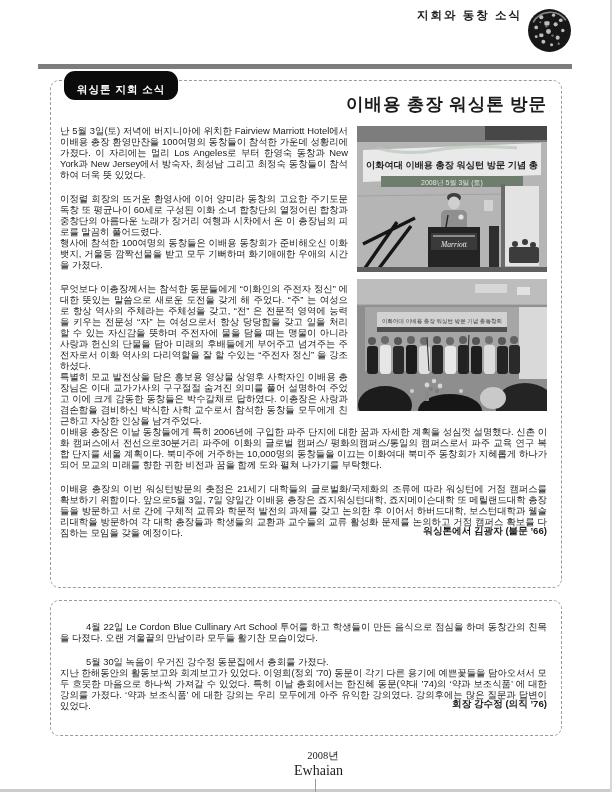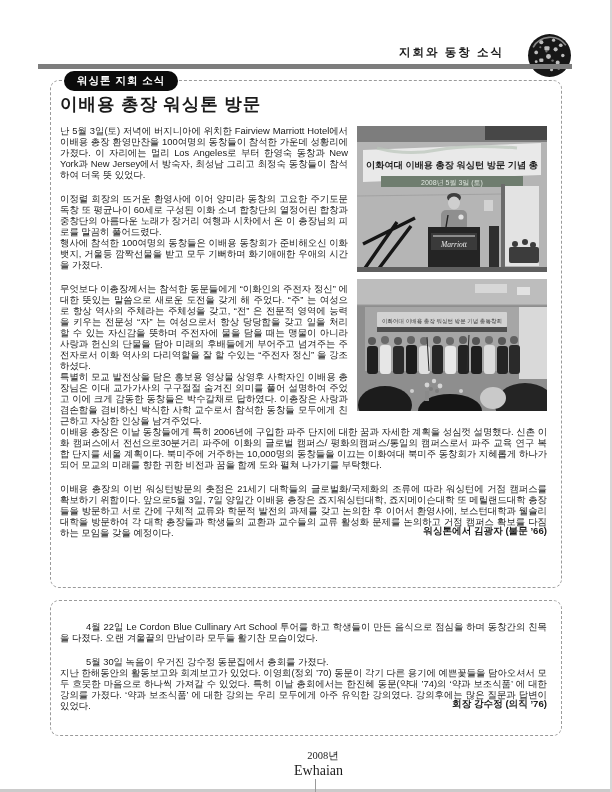--- a/index.html
+++ b/index.html
@@ -2,35 +2,35 @@
 <html><head>
 <meta charset="utf-8">
 <style>
   html,body{margin:0;padding:0;background:#e9e9e9;}
   .page{
     width:612px;height:792px;margin:0 auto;position:relative;background:#ffffff;
     font-family:"Liberation Sans",sans-serif;color:#1b1b1b;overflow:hidden;
     box-shadow:inset -2px 0 0 #d6d6d6, inset 0 -3px 0 #cbcbcb;
   }
   
-  .header-row{position:absolute;top:32px;left:38px;width:534px;height:46px;
-    display:flex;justify-content:flex-end;align-items:center;gap:23px;}
+  .header-row{position:absolute;top:8px;left:38px;width:534px;height:46px;
+    display:flex;justify-content:flex-end;align-items:flex-start;gap:5px;}
   .header-title{font-size:11.5px;font-weight:700;letter-spacing:2px;padding-bottom:5px;}
   .seal{width:45px;height:45px;flex:0 0 auto;}
   .header-rule{position:absolute;top:64px;left:38px;width:534px;height:5px;background:#7d7d7d;}
   
   .section-box{position:absolute;left:50px;width:512px;border:1px dashed #9a9a9a;
     border-radius:9px;box-sizing:border-box;background:#fff;}
   #washington-box{top:80px;height:508px;padding:8px 14px 8px 9px;}
   #minnesota-box{top:600px;height:136px;padding:20px 14px 6px 9px;}
   .badge{position:absolute;top:-10px;left:13px;background:#0b0b0b;color:#fff;
-    font-size:10.5px;font-weight:700;letter-spacing:1px;padding:4px 13px 5px;
+    font-size:10.5px;font-weight:700;letter-spacing:1px;padding:13px 13px 5px;
     border-radius:11px;line-height:1;white-space:nowrap;}
   .section-title{font-family:"Liberation Serif",serif;font-weight:700;font-size:17.5px;
-    letter-spacing:1px;text-align:left;margin:3px 0 9px;}
+    letter-spacing:1px;text-align:right;margin:3px 0 9px;}
   .section-content::after{content:"";display:block;clear:both;}
   
   .photo-stack{float:right;width:190px;margin:1px 0 6px 9px;}
   .photo{width:190px;display:block;}
   .photo + .photo{margin-top:7px;}
   .photo svg{display:block;width:100%;height:auto;}
   
   .body{font-size:9.4px;line-height:11px;text-align:justify;margin:0;}
   .gap{margin-bottom:13px;}
   .indent{text-indent:26px;}
@@ -207,21 +207,21 @@
           </svg>
         </div>
       </div>
 
       <p class="body gap">난 5월 3일(토) 저녁에 버지니아에 위치한 Fairview Marriott Hotel에서 이배용 총장 환영만찬을 100여명의 동창들이 참석한 가운데 성황리에 가졌다. 이 자리에는 멀리 Los Angeles로 부터 한영숙 동창과 New York과 New Jersey에서 방숙자, 최성남 그리고 최정숙 동창들이 참석하여 더욱 뜻 있었다.</p>
       <p class="body">이정렬 회장의 뜨거운 환영사에 이어 양미라 동창의 고요한 주기도문 독창 또 평균나이 60세로 구성된 이화 소녀 합창단의 열정어린 합창과 중창단의 아름다운 노래가 장거리 여행과 시차에서 온 이 총장님의 피로를 말끔히 풀어드렸다.</p>
       <p class="body gap">행사에 참석한 100여명의 동창들은 이배용 동창회가 준비해오신 이화뱃지, 거울등 깜짝선물을 받고 모두 기뻐하며 화기애애한 우애의 시간을 가졌다.</p>
       <p class="body">무엇보다 이총장께서는 참석한 동문들에게 “이화인의 주전자 정신” 에 대한 뜻있는 말씀으로 새로운 도전을 갖게 해 주었다. “주” 는 여성으로 항상 역사의 주체라는 주체성을 갖고, “전” 은 전문적 영역에 능력을 키우는 전문성 “자” 는 여성으로서 항상 당당함을 갖고 일을 처리 할 수 있는 자신감을 뜻하며 주전자에 물을 담을 때는 맹물이 아니라 사랑과 헌신의 단물을 담아 미래의 후배들에게 부어주고 넘겨주는 주전자로서 이화 역사의 다리역할을 잘 할 수있는 “주전자 정신” 을 강조하셨다.</p>
       <p class="body">특별히 모교 발전상을 담은 홍보용 영상물 상영후 사학자인 이배용 총장님은 이대 교가가사의 구구절절 숨겨진 의미를 풀어 설명하여 주었고 이에 크게 감동한 동창들은 박수갈채로 답하였다. 이총장은 사랑과 겸손함을 겸비하신 박식한 사학 교수로서 참석한 동창들 모두에게 친근하고 자상한 인상을 남겨주었다.</p>
       <p class="body gap">이배용 총장은 이날 동창들에게 특히 2006년에 구입한 파주 단지에 대한 꿈과 자세한 계획을 성심껏 설명했다. 신촌 이화 캠퍼스에서 전선으로30분거리 파주에 이화의 글로벌 캠퍼스/ 평화의캠퍼스/통일의 캠퍼스로서 파주 교육 연구 복합 단지를 세울 계획이다. 북미주에 거주하는 10,000명의 동창들을 이끄는 이화여대 북미주 동창회가 지혜롭게 하나가 되어 모교의 미래를 향한 귀한 비전과 꿈을 함께 도와 펼쳐 나가기를 부탁했다.</p>
-      <p class="body">이배용 총장의 이번 워싱턴방문의 촛점은 21세기 대학들의 글로벌화/국제화의 조류에 따라 워싱턴에 거점 캠퍼스를 확보하기 위함이다. 앞으로5월 3일, 7일 양일간 이배용 총장은 죠지워싱턴대학, 죠지메이슨대학 또 메릴랜드대학 총장들을 방문하고 서로 간에 구체적 교류와 학문적 발전의 과제를 갖고 논의한 후 이어서 환영사에, 보스턴대학과 웰슬리대학을 방문하여 각 대학 총장들과 학생들의 교환과 교수들의 교류 활성화 문제를 논의하고 거점 캠퍼스 확보를 다짐하는 모임을 갖을 예정이다.</p>
+      <p class="body">이배용 총장의 이번 워싱턴방문의 촛점은 21세기 대학들의 글로벌화/국제화의 조류에 따라 워싱턴에 거점 캠퍼스를 확보하기 위함이다. 앞으로5월 3일, 7일 양일간 이배용 총장은 죠지워싱턴대학, 죠지메이슨대학 또 메릴랜드대학 총장들을 방문하고 서로 간에 구체적 교류와 학문적 발전의 과제를 갖고 논의한 후 이어서 하버드대학, 보스턴대학과 웰슬리대학을 방문하여 각 대학 총장들과 학생들의 교환과 교수들의 교류 활성화 문제를 논의하고 거점 캠퍼스 확보를 다짐하는 모임을 갖을 예정이다.</p>
       <div class="signature">워싱톤에서  김광자 (불문  ’66)</div>
     </div>
   </div>
 
   <div class="section-box" id="minnesota-box">
     <div class="section-content">
       <p class="body gap indent">4월 22일  Le Cordon Blue Cullinary Art School 투어를 하고 학생들이 만든 음식으로 점심을 하며 동창간의 친목을 다졌다. 오랜 겨울끝의 만남이라 모두들 활기찬 모습이었다.</p>
       <p class="body indent">5월 30일  녹음이 우거진 강수정 동문집에서 총회를 가졌다.</p>
       <p class="body">지난 한해동안의 활동보고와 회계보고가 있었다. 이영희(정외 ’70) 동문이 각기 다른 용기에 예쁜꽃들을 담아오셔서 모두 흐뭇한 마음으로 하나씩 가져갈 수 있었다. 특히 이날 총회에서는 한진혜 동문(약대 ’74)의 ‘약과 보조식품’ 에 대한 강의를 가졌다. ‘약과 보조식품’ 에 대한 강의는 우리 모두에게 아주 유익한 강의였다. 강의후에는 많은 질문과 답변이 있었다.</p>
       <div class="signature">회장 강수정  (의직  ’76)</div>

